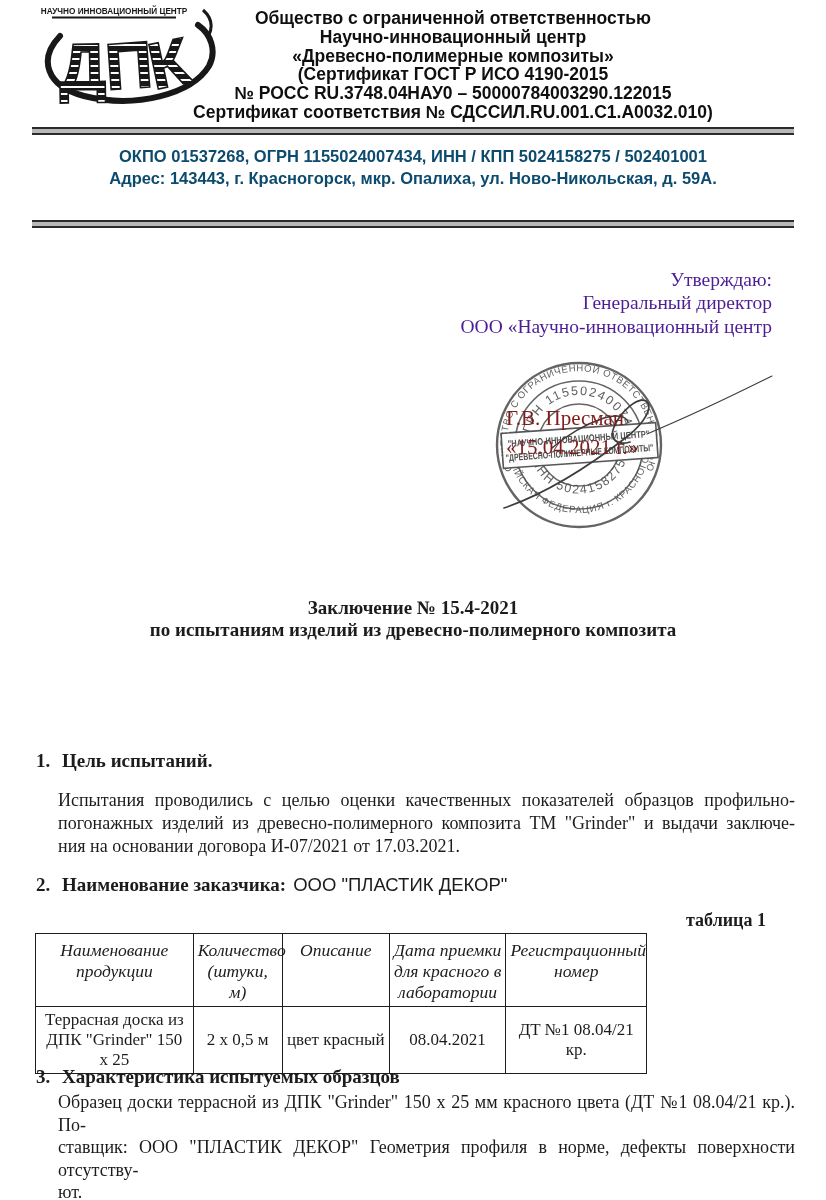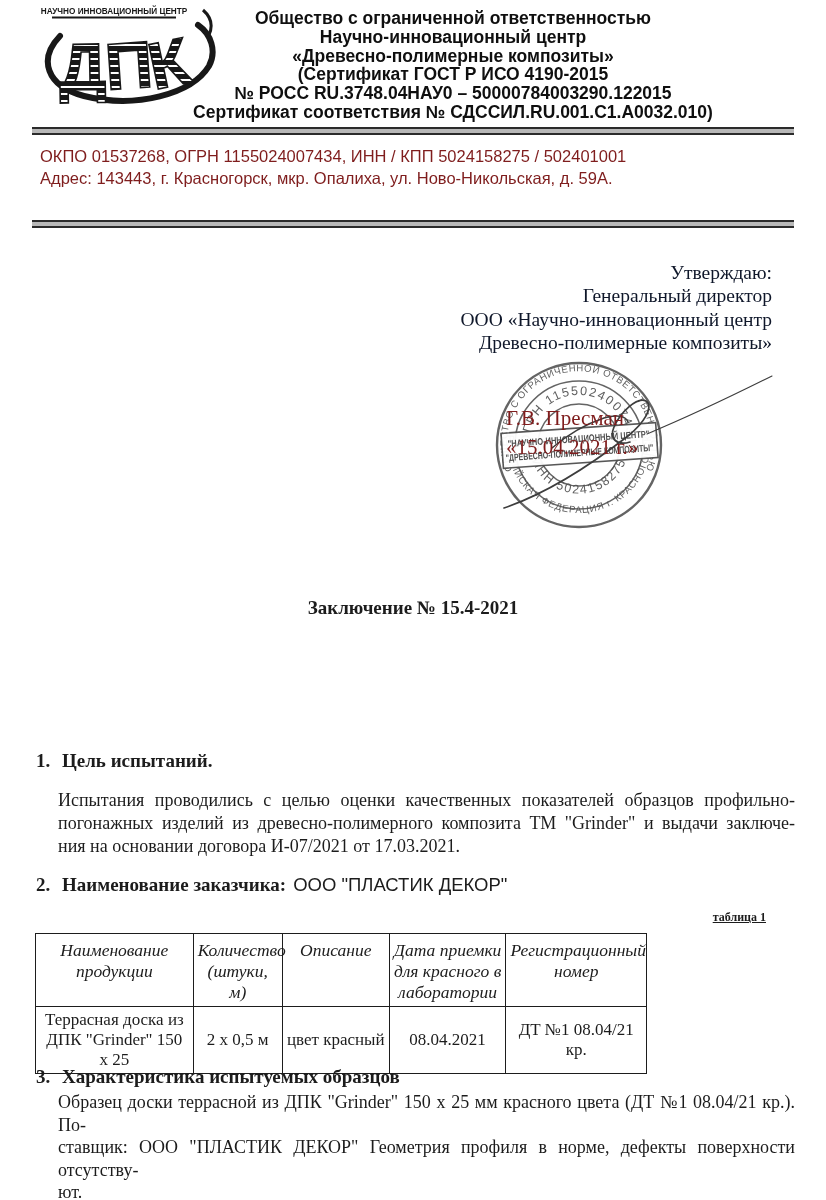--- a/index.html
+++ b/index.html
@@ -21,28 +21,28 @@
   .rule{
     position:absolute;left:32px;right:32px;height:4px;
     border-top:2.2px solid #2b2b2b;border-bottom:2.2px solid #2b2b2b;
     background:#b8b8b8;
   }
   .rule1{top:127px;}
   .rule2{top:220px;}
 
   .contacts{
     position:absolute;top:146px;left:40px;right:40px;
-    font-weight:normal;font-size:16.5px;line-height:21.5px;
-    color:#7f1d1d;
+    text-align:center;font-weight:bold;font-size:16.5px;line-height:21.5px;
+    color:#0c4a6e;
   }
 
   
   .approval{
-    position:absolute;top:261px;right:54px;left:200px;
-    text-align:right;font-size:19.5px;line-height:23.4px;color:#0f172a;
+    position:absolute;top:268px;right:54px;left:200px;
+    text-align:right;font-size:19.5px;line-height:23.4px;color:#4c1d95;
   }
   .stamp-wrap{position:absolute;left:440px;top:352px;width:372px;height:208px;}
   .sig-text{
     position:absolute;top:404px;right:60px;width:260px;
     text-align:left;font-size:21px;line-height:29px;color:#7f1d1d;
   }
 
   
   .doc-title{
     position:absolute;top:597px;left:40px;right:40px;
@@ -59,21 +59,21 @@
   .s3h{top:1066px;}
 
   .body-par{position:absolute;left:58px;right:31px;font-size:18px;}
   .s1b{top:789px;line-height:23px;}
   .s3b{top:1091px;line-height:22.5px;}
   .body-line{text-align:justify;text-align-last:justify;white-space:normal;}
   .body-line.last{text-align:right;text-align-last:left;}
 
   .table-label{
     position:absolute;top:910px;right:60px;
-    font-weight:bold;font-size:12px;text-decoration:underline;
+    font-weight:bold;font-size:18px;
   }
 
   
   .tbl{
     position:absolute;left:35px;top:933px;width:612px;
     border-collapse:collapse;table-layout:fixed;
   }
   .tbl td,.tbl th{border:1.4px solid #1d1d1d;padding:3px 4px;vertical-align:middle;}
   .tbl th{
     font-style:italic;font-weight:normal;font-size:17.5px;line-height:21px;
@@ -122,21 +122,20 @@
     <div>ОКПО 01537268, ОГРН 1155024007434, ИНН / КПП 5024158275 / 502401001</div>
     <div>Адрес: 143443, г. Красногорск, мкр. Опалиха, ул. Ново-Никольская, д. 59А.</div>
   </div>
 
   <div class="rule rule2"></div>
 
   <div class="approval">
     <div>Утверждаю:</div>
     <div>Генеральный директор</div>
     <div>ООО «Научно-инновационный центр</div>
-    <div>Древесно-полимерные композиты»</div>
   </div>
 
   <div class="stamp-wrap">
     <svg width="372" height="208" viewBox="0 0 372 208">
       <g stroke="#4f4f4f" fill="none" opacity="0.88">
         <circle cx="139" cy="93" r="82" stroke-width="2.4"></circle>
         <circle cx="139" cy="93" r="64" stroke-width="1.6"></circle>
         <circle cx="139" cy="93" r="41" stroke-width="1.5"></circle>
       </g>
       <defs>
@@ -173,20 +172,21 @@
     </svg>
   </div>
 
   <div class="sig-text">
     <div>Г.В. Пресман</div>
     <div>«15.04.2021 г.»</div>
   </div>
 
   <div class="doc-title">
     <div>Заключение № 15.4-2021</div>
+    <div>по испытаниям изделий из древесно-полимерного композита</div>
   </div>
 
   <div class="sec-head s1h">
     <div class="sec-num">1.</div>
     <div class="sec-title">Цель испытаний.</div>
   </div>
   <div class="body-par s1b">
     <div class="body-line">Испытания проводились с целью оценки качественных показателей образцов профильно-</div>
     <div class="body-line">погонажных изделий из древесно-полимерного композита ТМ "Grinder" и выдачи заключе-</div>
     <div class="body-line last">ния на основании договора И-07/2021 от 17.03.2021.</div>

